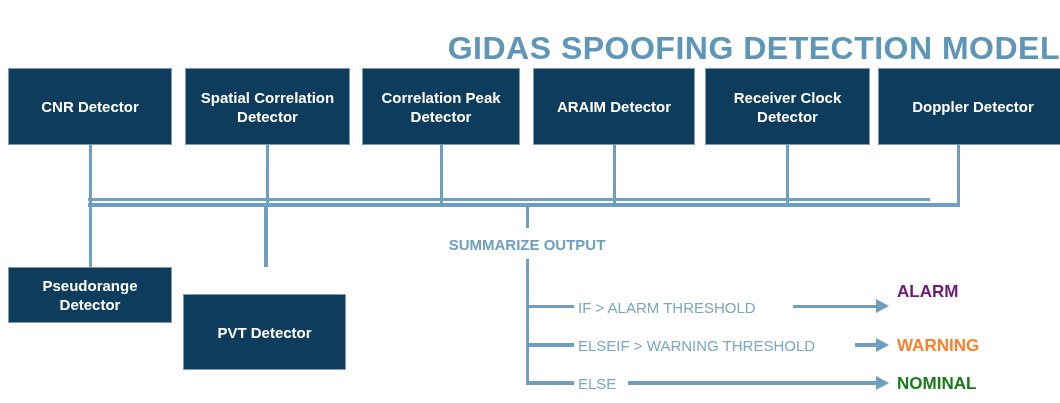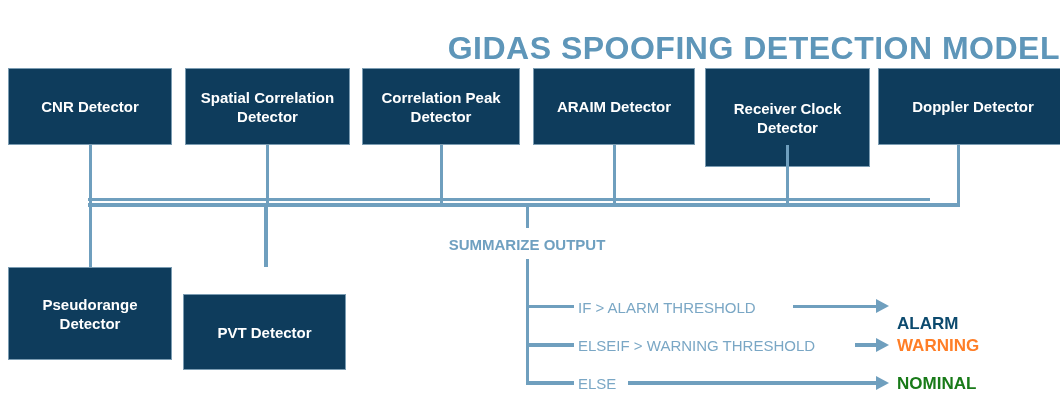--- a/index.html
+++ b/index.html
@@ -84,57 +84,57 @@
   </div>
   <div class="box" style="left:185px; top:68px; width:165px; height:77px;">
     <span>Spatial Correlation Detector</span>
   </div>
   <div class="box" style="left:362px; top:68px; width:158px; height:77px;">
     <span>Correlation Peak Detector</span>
   </div>
   <div class="box" style="left:533px; top:68px; width:162px; height:77px;">
     <span>ARAIM Detector</span>
   </div>
-  <div class="box" style="left:705px; top:68px; width:165px; height:99px;">
+  <div class="box" style="left:705px; top:68px; width:165px; height:77px;">
     <span>Receiver Clock Detector</span>
   </div>
   <div class="box" style="left:878px; top:68px; width:190px; height:77px;">
     <span>Doppler Detector</span>
   </div>
 
   <div class="vline" style="left:88.5px; top:145px; width:3px; height:60px;"></div>
   <div class="vline" style="left:265.5px; top:145px; width:3px; height:60px;"></div>
   <div class="vline" style="left:439.5px; top:145px; width:3px; height:60px;"></div>
   <div class="vline" style="left:612.5px; top:145px; width:3px; height:60px;"></div>
   <div class="vline" style="left:785.5px; top:145px; width:3px; height:60px;"></div>
   <div class="vline" style="left:956.5px; top:145px; width:3px; height:60px;"></div>
 
   <div class="hline" style="left:88px; top:198px; width:842px; height:3px;"></div>
   <div class="hline" style="left:88px; top:203px; width:872px; height:4px;"></div>
 
   <div class="vline" style="left:88.5px; top:205px; width:3.5px; height:62px;"></div>
   <div class="vline" style="left:264px; top:205px; width:3.5px; height:62px;"></div>
   <div class="vline" style="left:525.5px; top:205px; width:3.5px; height:23px;"></div>
 
-  <div class="box" style="left:8px; top:267px; width:164px; height:93px;">
+  <div class="box" style="left:8px; top:267px; width:164px; height:56px;">
     <span>Pseudorange Detector</span>
   </div>
   <div class="box" style="left:183px; top:267px; width:163px; height:76px;margin-top:27px;">
     <span>PVT Detector</span>
   </div>
 
   <div class="summary-label" style="left: 432px; top: 236px; width: 190px; color: rgb(111, 160, 192); text-align: center;">SUMMARIZE OUTPUT</div>
 
   <div class="vline" style="left:525.5px; top:259px; width:3.5px; height:126px;"></div>
 
   <div class="hline" style="left:525.5px; top:304.5px; width:48px; height:3.5px;"></div>
   <div class="blue-label branch-label" style="left: 578px; top: 298.5px; color: rgb(122, 167, 197);">IF &gt; ALARM THRESHOLD</div>
   <div class="hline" style="left:793px; top:304.5px; width:83px; height:3.5px;"></div>
   <div class="arrowhead" style="left:876px; top:299px;"></div>
-  <div class="result-label" style="left: 897px; top: 314px; color: #0c4a6e;">ALARM</div>
+  <div class="result-label" style="left: 897px; top: 282px; color: #701a75;">ALARM</div>
 
   <div class="hline" style="left:525.5px; top:343px; width:48px; height:3.5px;"></div>
   <div class="blue-label branch-label" style="left: 578px; top: 337px; color: rgb(122, 167, 197);">ELSEIF &gt; WARNING THRESHOLD</div>
   <div class="hline" style="left:855px; top:343px; width:21px; height:3.5px;"></div>
   <div class="arrowhead" style="left:876px; top:337.5px;"></div>
   <div class="result-label" style="left: 897px; top: 335.5px; color: rgb(255, 126, 39);">WARNING</div>
 
   <div class="hline" style="left:525.5px; top:381px; width:48px; height:3.5px;"></div>
   <div class="blue-label branch-label" style="left: 578px; top: 375px; color: rgb(122, 167, 197);">ELSE</div>
   <div class="hline" style="left:628px; top:381px; width:248px; height:3.5px;"></div>

